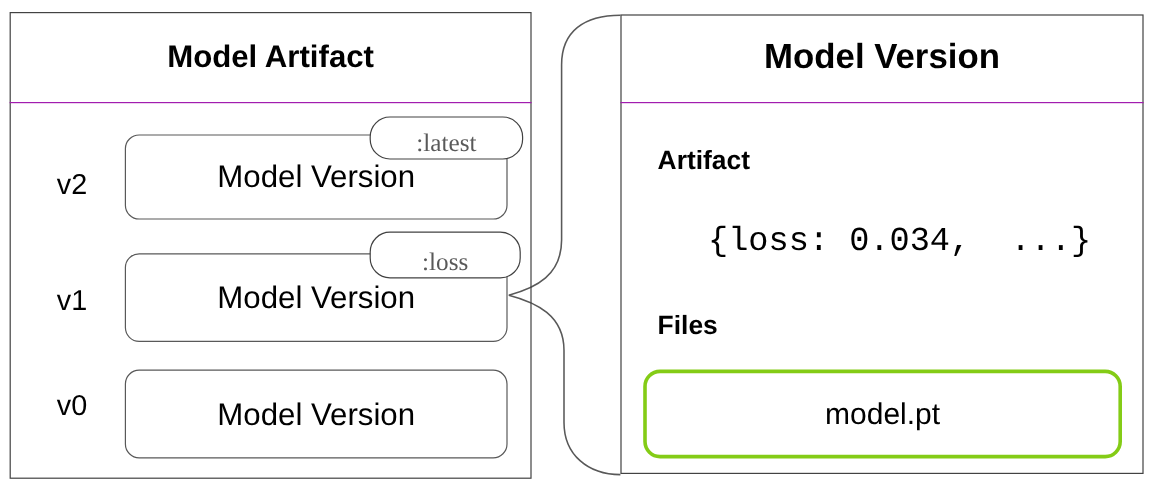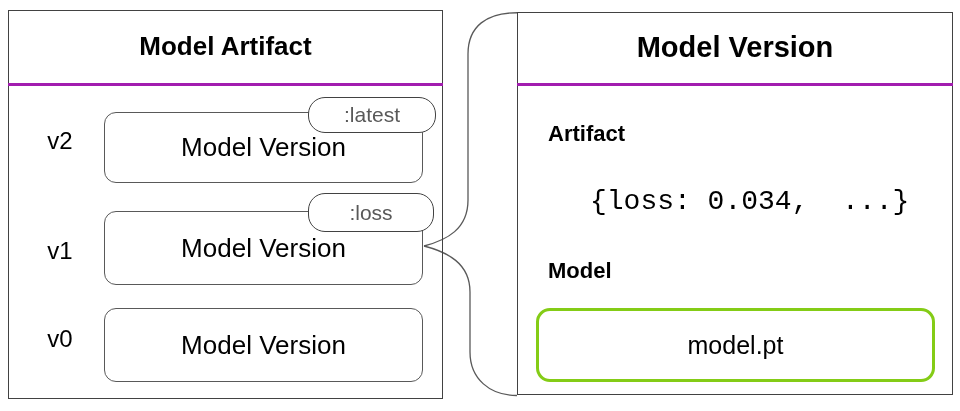--- a/index.html
+++ b/index.html
@@ -7,44 +7,44 @@
     position:relative;width:960px;height:411px;background:#ffffff;overflow:hidden;
     font-family:"Liberation Sans",sans-serif;color:#000;
   }
   .abs{position:absolute;box-sizing:border-box;}
 
   
   .panel{border:1.5px solid #424242;background:transparent;z-index:2;}
   #artifact-panel{left:8px;top:10px;width:435px;height:389px;}
   #version-panel{left:517px;top:12px;width:436px;height:383px;}
   .panel-header{
-    border-bottom:3px solid #a21caf;display:flex;align-items:center;justify-content:center;
+    border-bottom:1px solid #a21caf;display:flex;align-items:center;justify-content:center;
     font-weight:bold;z-index:3;
   }
   #artifact-header{left:8px;top:10px;width:435px;height:76px;font-size:26px;}
   #version-header{left:517px;top:12px;width:436px;height:74px;font-size:29px;}
 
   
   .v-label{
     width:50px;height:30px;display:flex;align-items:center;justify-content:center;
     font-size:24px;z-index:3;
   }
-  #label-v2{left:35px;top:126px;}
+  #label-v2{left:35px;top:140px;}
   #label-v1{left:35px;top:236px;}
   #label-v0{left:35px;top:324px;}
   .mv-box{
     left:104px;width:319px;border:1px solid #595959;border-radius:12px;background:#ffffff;
     display:flex;align-items:center;justify-content:center;font-size:26px;z-index:3;
   }
   #box-v2{top:112px;height:71px;}
   #box-v1{top:211px;height:74px;}
   #box-v0{top:308px;height:74px;}
   .version-tag{
     border:1px solid #424242;border-radius:17px;background:#ffffff;color:#595959;
-    display:flex;align-items:center;justify-content:center;font-size:21px;z-index:4;
+    display:flex;align-items:flex-end;justify-content:center;font-size:21px;z-index:4;font-family:Liberation Serif, serif;
   }
   #tag-latest{left:308px;top:97px;width:128px;height:36px;}
   #tag-best{left:308px;top:193px;width:126px;height:39px;}
 
   
   .section-heading{font-size:22px;font-weight:bold;line-height:28px;height:28px;z-index:3;}
   #metadata-heading{left:548px;top:120px;}
   #files-heading{left:548px;top:257px;}
   #metadata-value{
     left:590px;top:188px;font-family:"Liberation Mono","DejaVu Sans Mono",monospace;
@@ -96,18 +96,18 @@
   </div>
 
   <div class="abs panel" id="version-panel"></div>
   <div class="abs panel-header" id="version-header">
     <span>Model Version</span>
   </div>
 
   <div class="abs section-heading" id="metadata-heading">Artifact</div>
   <div class="abs" id="metadata-value">{loss: 0.034,  ...}</div>
 
-  <div class="abs section-heading" id="files-heading">Model</div>
+  <div class="abs section-heading" id="files-heading">Files</div>
   <div class="abs" id="file-box">
     <span>model.pt</span>
   </div>
 
 </div>
 
 </body></html>

